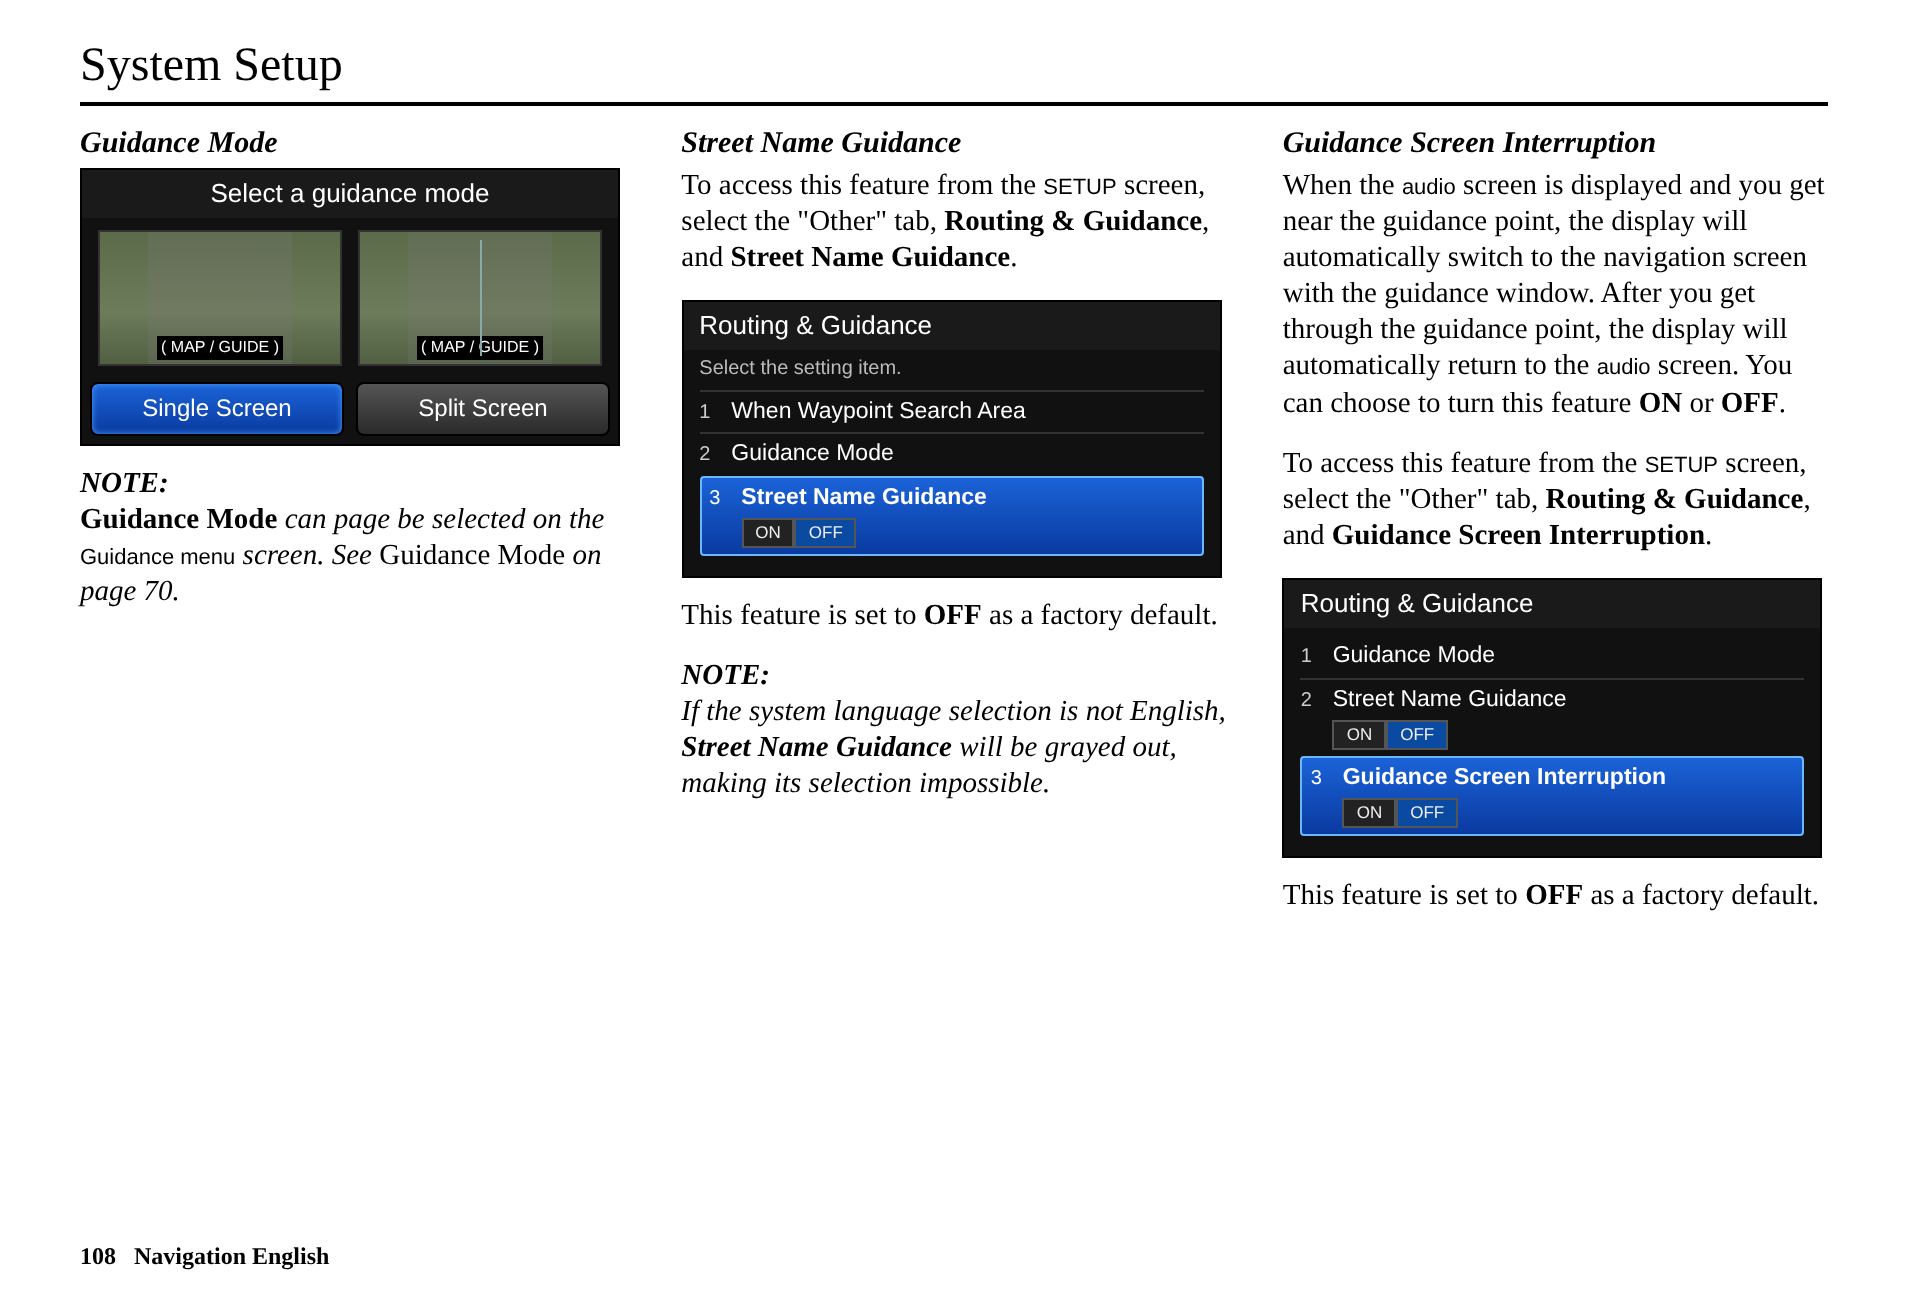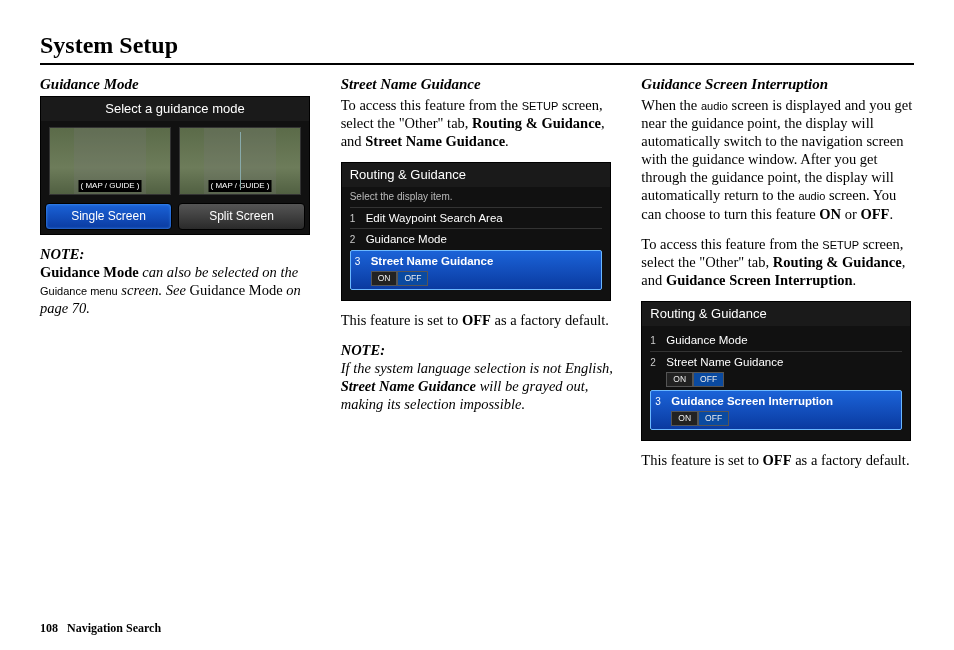--- a/index.html
+++ b/index.html
@@ -15,22 +15,22 @@
   }
   .page {
     padding: 20px 40px 10px 40px;
     box-sizing: border-box;
     width: 100%;
     height: 100%;
     position: relative;
   }
   .page-title {
     font-size: 24px;
-    font-weight: bold;
-    margin: 12px 0 4px 0;
+    font-weight: normal;
+    margin: 0 0 4px 0;
   }
   .title-rule {
     border: none;
     border-top: 2px solid #000;
     margin: 0 0 10px 0;
   }
   .columns {
     display: flex;
     gap: 28px;
   }
@@ -208,37 +208,37 @@
           </div>
         </div>
         <div class="gm-buttons">
           <div class="gm-btn selected">Single Screen</div>
           <div class="gm-btn">Split Screen</div>
         </div>
       </div>
 
       <p style="margin-bottom:0">
         <span class="b i">NOTE:</span><br>
-        <span class="b">Guidance Mode</span><span class="i"> can also be selected on the </span><span class="sans">Guidance menu</span><span class="i"> screen. See </span><span>Guidance Mode</span><span class="i"> on page 70.</span>
+        <span class="b">Guidance Mode</span><span class="i"> can page be selected on the </span><span class="sans">Guidance menu</span><span class="i"> screen. See </span><span>Guidance Mode</span><span class="i"> on page 70.</span>
       </p>
     </div>
 
     <div class="col">
       <h3 class="subhead">Street Name Guidance</h3>
       <p>
         <span>To access this feature from the </span><span class="sans">SETUP</span><span> screen, select the "Other" tab, </span><span class="b">Routing &amp; Guidance</span><span>, and </span><span class="b">Street Name Guidance</span><span>.</span>
       </p>
 
       <div class="shot">
         <div class="shot-title">Routing &amp; Guidance</div>
         <div class="rg-shot-inner">
-          <div class="rg-sub">Select the display item.</div>
+          <div class="rg-sub">Select the setting item.</div>
           <div class="rg-item">
             <div class="rg-num">1</div>
-            <div class="rg-label-block"><span>Edit Waypoint Search Area</span></div>
+            <div class="rg-label-block"><span>When Waypoint Search Area</span></div>
           </div>
           <div class="rg-item">
             <div class="rg-num">2</div>
             <div class="rg-label-block"><span>Guidance Mode</span></div>
           </div>
           <div class="rg-item highlight">
             <div class="rg-num">3</div>
             <div class="rg-label-block">
               <span class="b">Street Name Guidance</span><br>
               <span class="rg-toggle">
@@ -301,15 +301,15 @@
       <p style="margin-bottom:0">
         <span>This feature is set to </span><span class="b">OFF</span><span> as a factory default.</span>
       </p>
     </div>
 
   </div>
 
   <div class="footer">
     <span class="page-num">108</span>
     &nbsp;
-    <span class="book">Navigation Search</span>
+    <span class="book">Navigation English</span>
   </div>
 </div>
 
 </body></html>

